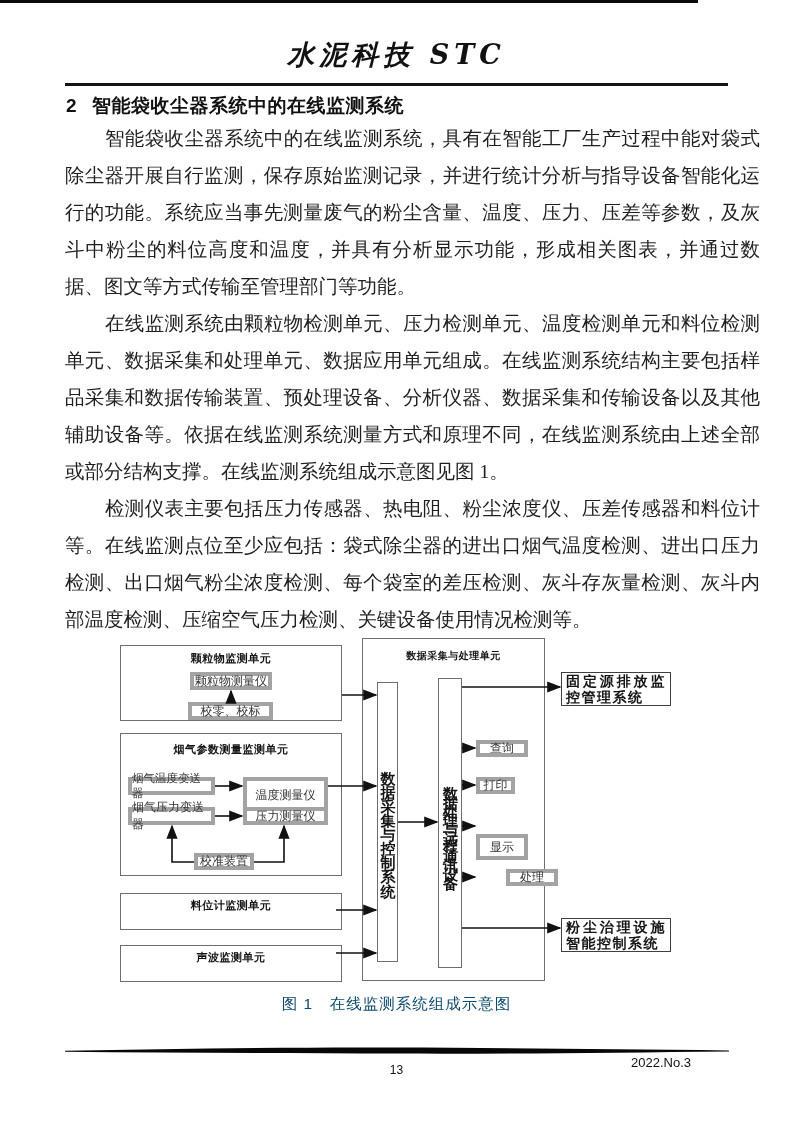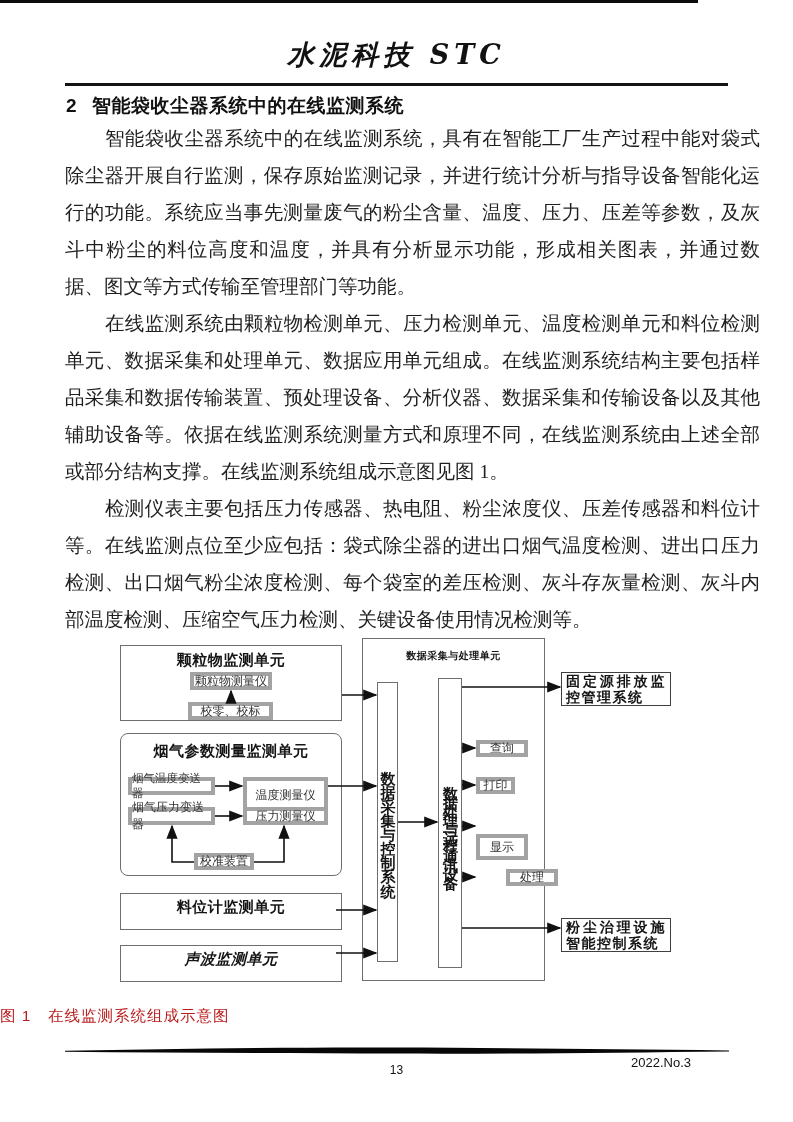--- a/index.html
+++ b/index.html
@@ -36,21 +36,21 @@
     color:#1f1f1f;
   }
   .body-text p{margin:0;padding:0;}
   
   .diagram{position:relative;width:793px;height:356px;font-family:"Liberation Sans","DejaVu Sans",sans-serif;}
   .dbox{position:absolute;box-sizing:border-box;background:#fff;}
   .outline-gray{border:1px solid #6e6e6e;}
   .outline-light{border:4px solid #a3a3a3;}
   .outline-dark{border:1.5px solid #3f3f3f;}
   .unit-title{
-    font-weight:bold;font-size:15px;color:#151515;
+    font-weight:bold;font-size:11px;color:#151515;
     text-align:center;letter-spacing:0.5px;
     font-family:"Liberation Sans","DejaVu Sans",sans-serif;
   }
   .small-label{
     display:flex;align-items:center;justify-content:center;
     font-size:12px;color:#333;letter-spacing:0;
     font-family:"Liberation Sans","DejaVu Sans",sans-serif;
   }
   .vtext{
     display:flex;align-items:center;justify-content:center;
@@ -59,24 +59,23 @@
     font-family:"Liberation Sans","DejaVu Sans",sans-serif;
   }
   .right-sys{
     display:flex;align-items:center;
     font-weight:bold;font-size:14px;line-height:16.5px;color:#151515;
     letter-spacing:1.5px;text-align:justify;word-break:break-all;
     padding:0 4px;
   }
   .diagram svg{position:absolute;left:0;top:0;pointer-events:none;}
   .figure-caption{
-    margin-top:12px;
-    text-align:left;
+    text-align:center;
     font-family:"Liberation Sans","DejaVu Sans",sans-serif;
-    font-size:15.5px;color:#b91c1c;letter-spacing:1px;
+    font-size:15.5px;color:#0c4a6e;letter-spacing:1px;
   }
   
   .footer{position:absolute;left:0;top:1042px;width:793px;height:60px;}
   .footer-rule{position:absolute;left:65px;top:4px;}
   .page-number{
     position:absolute;left:0;top:14px;width:793px;
     text-align:center;font-size:12px;color:#111;
     font-family:"Liberation Sans","DejaVu Sans",sans-serif;
     margin-top:7px;
   }
@@ -108,34 +107,34 @@
   </div>
 
   <div class="diagram">
 
     <div class="dbox outline-gray" style="left:120px;top:7px;width:222px;height:76px;">
       <div class="unit-title" style="padding-top:5px;">颗粒物监测单元</div>
     </div>
     <div class="dbox outline-light small-label" style="left:190px;top:34px;width:82px;height:18px;">颗粒物测量仪</div>
     <div class="dbox outline-light small-label" style="left:188px;top:64px;width:85px;height:18px;">校零、校标</div>
 
-    <div class="dbox outline-gray" style="left:120px;top:95px;width:222px;height:143px;border-radius:8px;">
+    <div class="dbox outline-gray" style="left:120px;top:95px;width:222px;height:143px;">
       <div class="unit-title" style="padding-top:8px;">烟气参数测量监测单元</div>
     </div>
     <div class="dbox outline-light small-label" style="left:128px;top:139px;width:87px;height:18px;font-size:11.5px;">烟气温度变送器</div>
     <div class="dbox outline-light small-label" style="left:243px;top:139px;width:85px;height:36px;">温度测量仪</div>
     <div class="dbox outline-light small-label" style="left:128px;top:169px;width:87px;height:18px;font-size:12px;">烟气压力变送器</div>
     <div class="dbox outline-light small-label" style="left:243px;top:169px;width:85px;height:18px;">压力测量仪</div>
     <div class="dbox outline-light small-label" style="left:194px;top:215px;width:60px;height:17px;">校准装置</div>
 
     <div class="dbox outline-gray" style="left:120px;top:255px;width:222px;height:37px;">
       <div class="unit-title" style="padding-top:4px;">料位计监测单元</div>
     </div>
 
-    <div class="dbox outline-gray" style="left:120px;top:307px;width:222px;height:37px;font-style:italic;">
+    <div class="dbox outline-gray" style="left:120px;top:307px;width:222px;height:37px;">
       <div class="unit-title" style="padding-top:4px;">声波监测单元</div>
     </div>
 
     <div class="dbox outline-gray" style="left:362px;top:0;width:183px;height:343px;">
       <div class="unit-title" style="padding-top:10px;font-size:10px;">数据采集与处理单元</div>
     </div>
     <div class="dbox outline-gray vtext" style="left:377px;top:44px;width:21px;height:280px;letter-spacing:14px;">数据采集与控制系统</div>
     <div class="dbox outline-gray vtext" style="left:438px;top:40px;width:24px;height:290px;letter-spacing:9px;">数据处理与远程通讯设备</div>
 
     <div class="dbox outline-light small-label" style="left:476px;top:102px;width:52px;height:17px;">查询</div>

